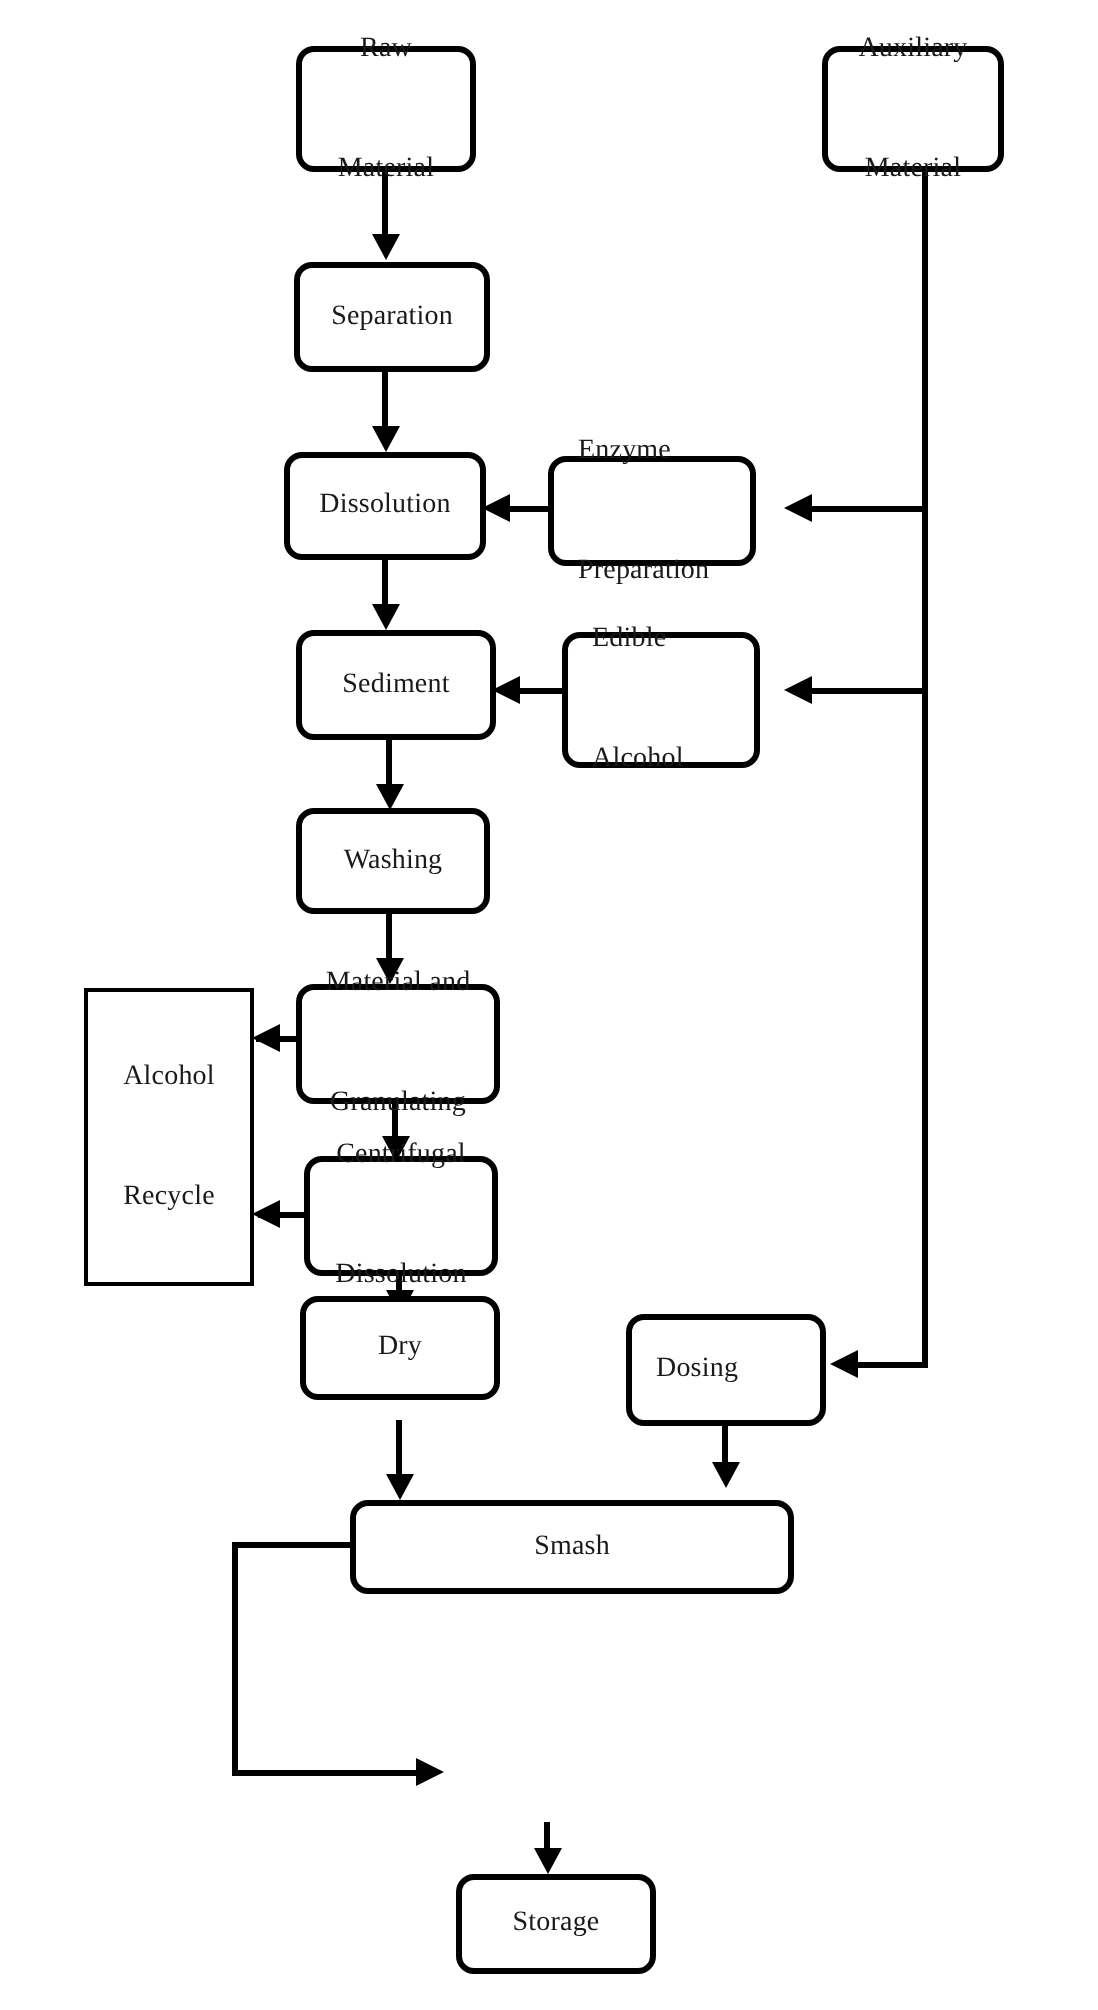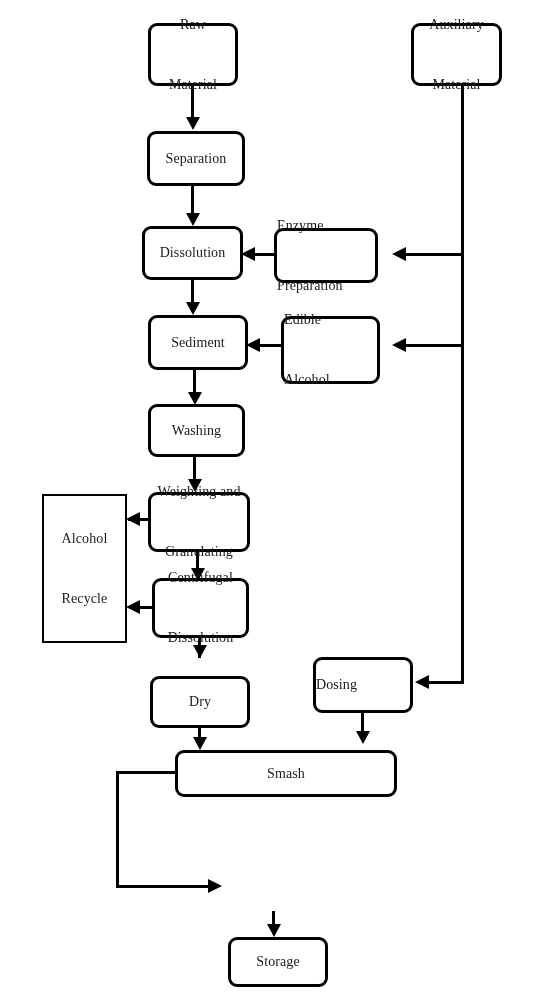--- a/index.html
+++ b/index.html
@@ -32,20 +32,21 @@
     z-index: 3;
     letter-spacing: 0.1px;
     gap: 38px;
   }
   .node.sharp {
     border: 2px solid #000000;
     border-radius: 0;
   }
   .node.leftish {
     align-items: flex-start;
+    padding-left: 12px;
     text-align: left;
   }
   .node .ln { display: block; white-space: nowrap; }
 
   .edge {
     position: absolute;
     background: #000000;
     z-index: 1;
   }
   .edge.v { width: 3px; }
@@ -171,30 +172,30 @@
   <div class="node" style="left:148px; top:404px; width:97px; height:53px;">
     <span class="ln">Washing</span>
   </div>
 
   <div class="node sharp" style="left:42px; top:494px; width:85px; height:149px;">
     <span class="ln">Alcohol</span>
     <span class="ln">Recycle</span>
   </div>
 
   <div class="node" style="left:148px; top:492px; width:102px; height:60px;">
-    <span class="ln">Weighting and</span>
+    <span class="ln">Material and</span>
     <span class="ln">Granulating</span>
   </div>
 
   <div class="node" style="left:152px; top:578px; width:97px; height:60px;">
     <span class="ln">Centrifugal</span>
     <span class="ln">Dissolution</span>
   </div>
 
-  <div class="node" style="left:150px; top:676px; width:100px; height:52px;">
+  <div class="node" style="left:150px; top:648px; width:100px; height:52px;">
     <span class="ln">Dry</span>
   </div>
 
   <div class="node leftish" style="left:313px; top:657px; width:100px; height:56px;">
     <span class="ln">Dosing</span>
   </div>
 
   <div class="node" style="left:175px; top:750px; width:222px; height:47px;">
     <span class="ln">Smash</span>
   </div>

